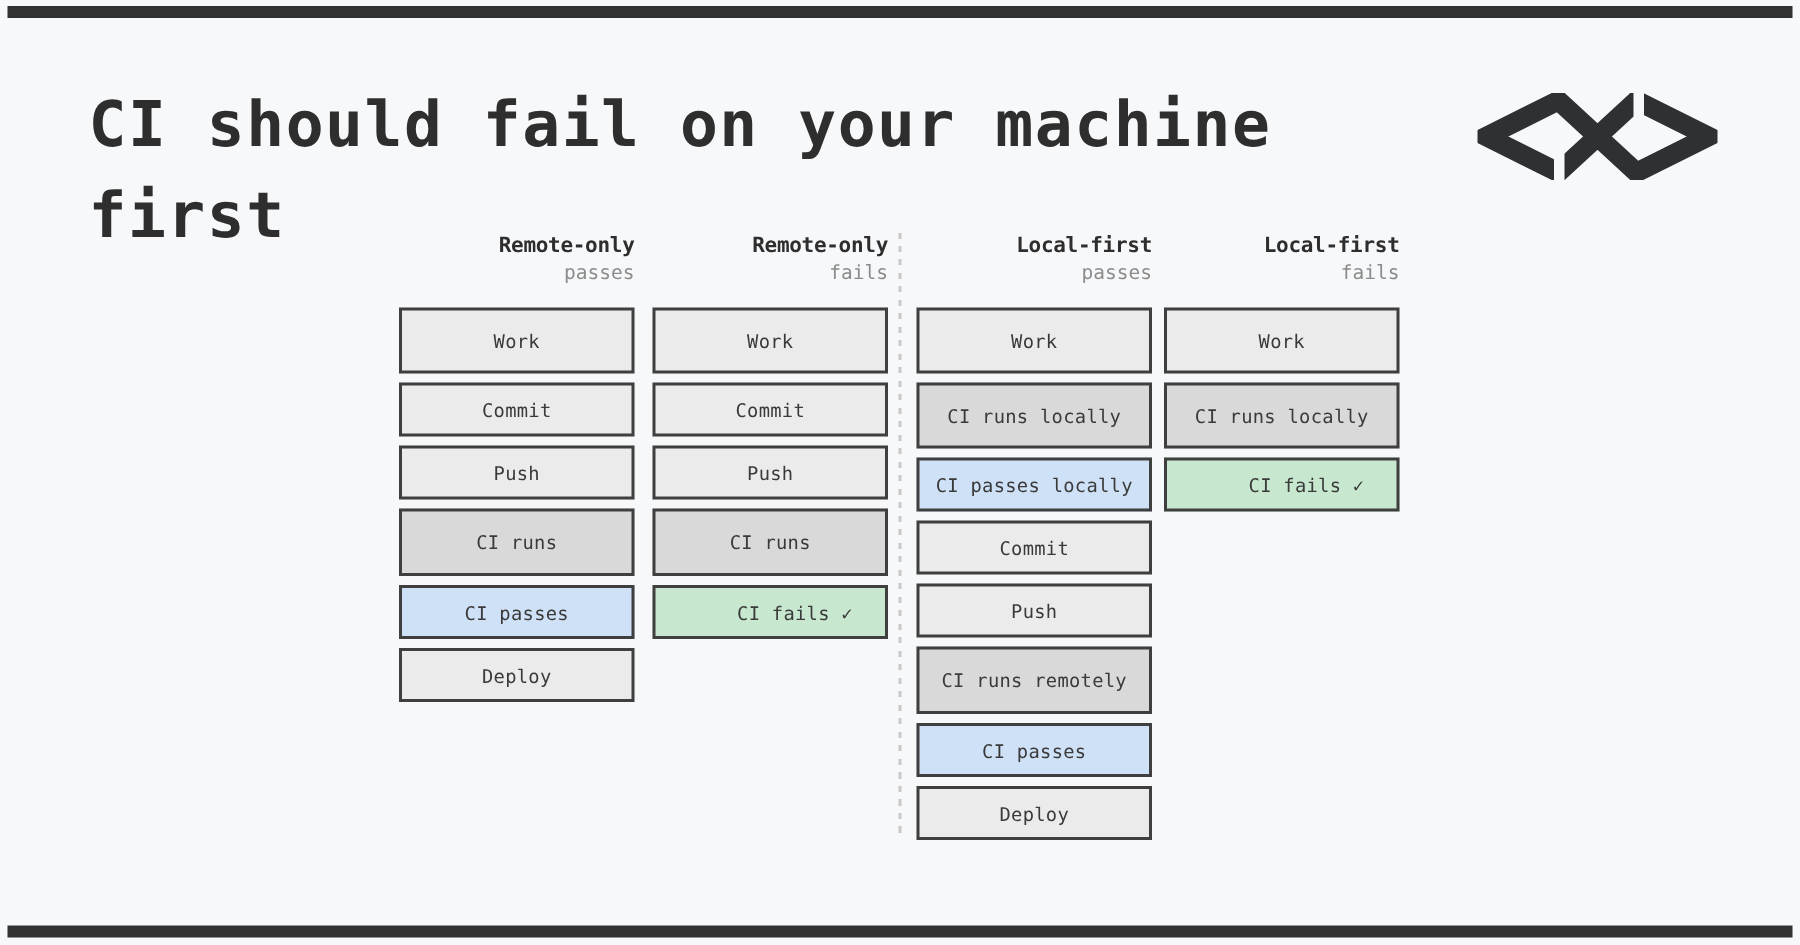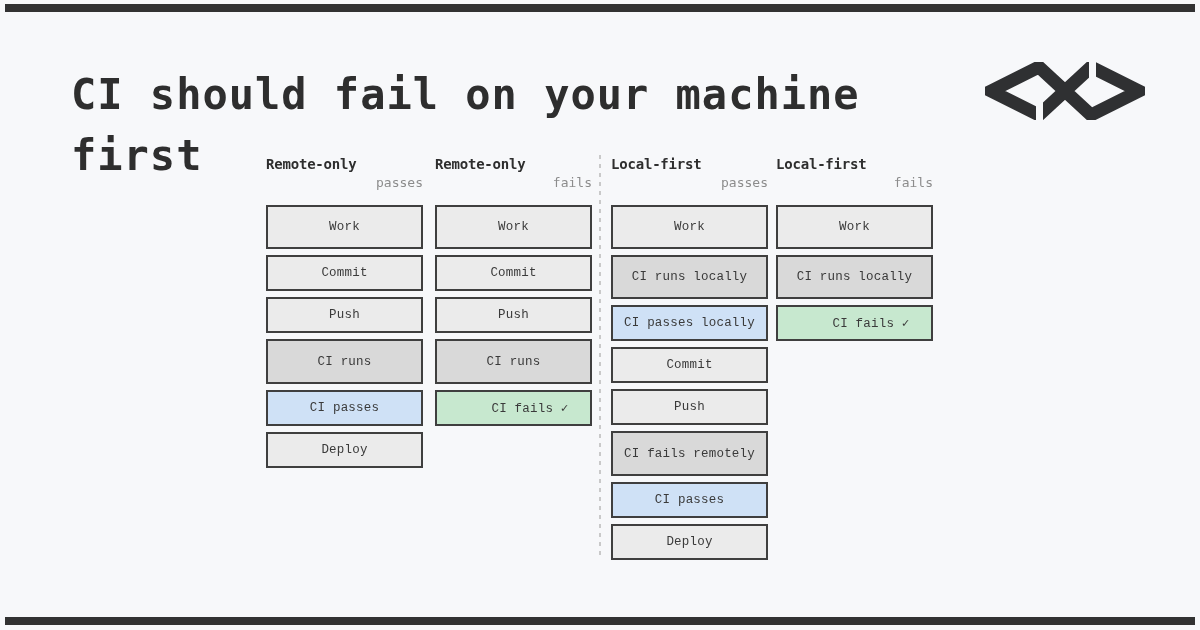--- a/index.html
+++ b/index.html
@@ -10,39 +10,39 @@
   }
   .accent-bar{
     position:absolute;left:5px;right:5px;height:8px;
     background:var(--bar,#323232);
   }
   .accent-bar.top{top:4px;}
   .accent-bar.bottom{bottom:5px;}
   .page-title{
     position:absolute;left:55px;top:48px;width:860px;
     font-size:42px;line-height:61px;font-weight:bold;
-    letter-spacing:1px;color:var(--title,#2e2e2e);margin:16px;
+    letter-spacing:1px;color:var(--title,#2e2e2e);margin:4px;
   }
   .logo{position:absolute;right:55px;top:62px;width:160px;height:58px;}
   .columns{position:absolute;left:0;top:0;width:1200px;height:630px;}
   .column{position:absolute;top:155px;width:157px;}
   .col-title{
-    font-size:14px;font-weight:bold;text-align:left;
+    font-size:14px;font-weight:bold;text-align:right;
     color:var(--title,#2e2e2e);line-height:18px;letter-spacing:-0.2px;
   }
   .col-subtitle{
     font-size:13px;text-align:right;color:var(--subtitle,#8c8c8c);
     line-height:18px;margin-top:1px;margin-bottom:13px;
   }
   .box{
     box-sizing:border-box;width:157px;margin-bottom:6px;
     border:2px solid var(--border,#3f3f3f);
     background:var(--box-default,#ebebeb);
     display:flex;align-items:center;justify-content:center;
-    font-size:12.5px;color:#3a3a3a;letter-spacing:0.2px;font-family:Liberation Mono, monospace;
+    font-size:12.5px;color:#3a3a3a;letter-spacing:0.2px;
   }
   .box.sm{height:36px;}
   .box.md{height:44px;}
   .box.lg{height:45px;}
   .box.kind-active{background:var(--box-emph,#d9d9d9);}
   .box.kind-pass{background:var(--box-pass,#cfe1f6);}
   .box.kind-fail{background:var(--box-fail,#c7e8cf);padding-left:33px;}
   .divider{
     position:absolute;left:599px;top:155px;width:2px;height:405px;
     background:repeating-linear-gradient(
@@ -120,21 +120,21 @@
       <div class="box sm kind-pass">
         <span>CI passes locally</span>
       </div>
       <div class="box sm kind-default">
         <span>Commit</span>
       </div>
       <div class="box sm kind-default">
         <span>Push</span>
       </div>
       <div class="box lg kind-active">
-        <span>CI fails remotely</span>
+        <span>CI runs remotely</span>
       </div>
       <div class="box sm kind-pass">
         <span>CI passes</span>
       </div>
       <div class="box sm kind-default">
         <span>Deploy</span>
       </div>
     </div>
     <div class="column" style="left: 776px;">
       <div class="col-title">Local-first</div>

